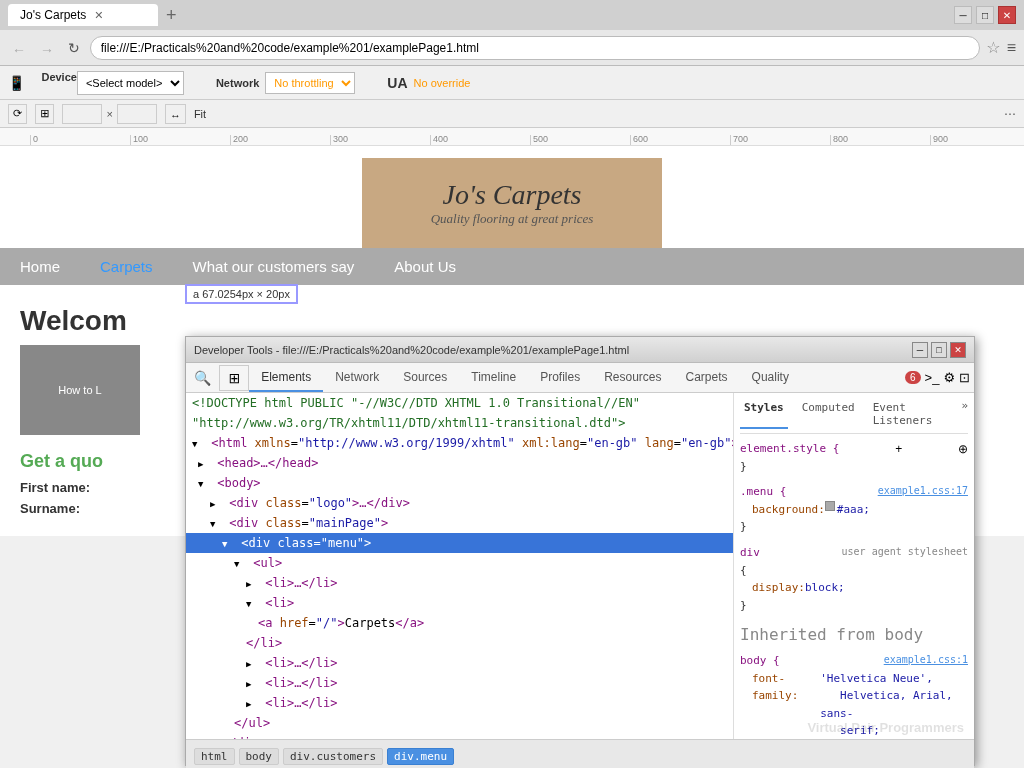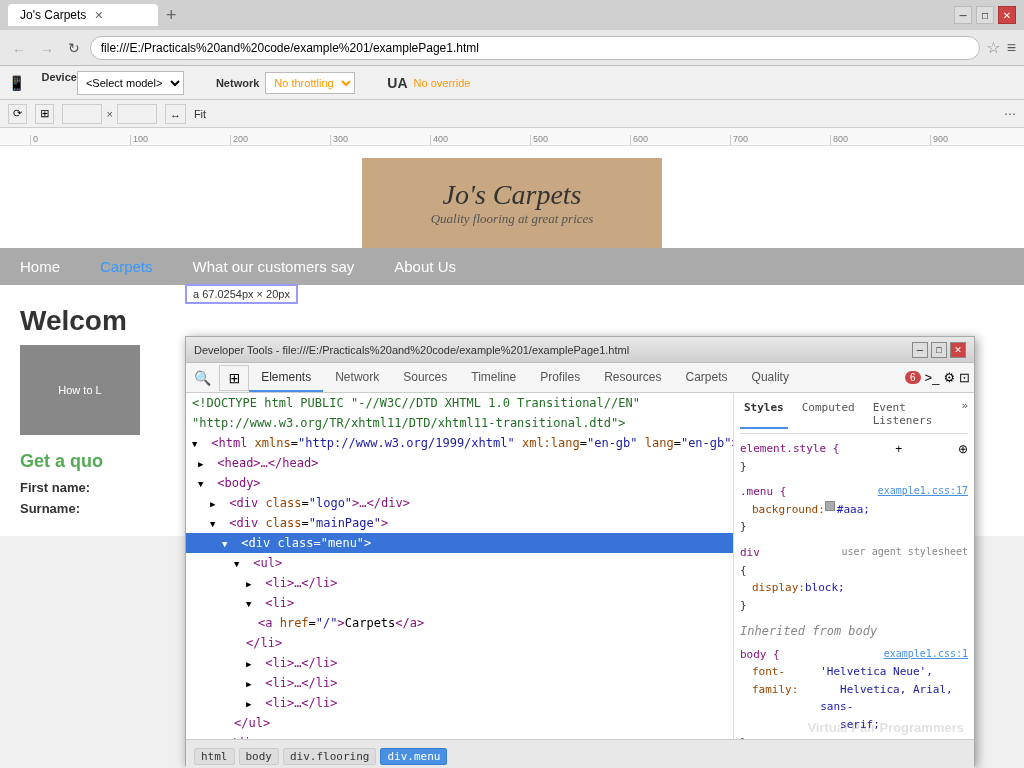--- a/index.html
+++ b/index.html
@@ -93,21 +93,21 @@
     .styles-header { display: flex; gap: 10px; border-bottom: 1px solid #ddd; padding-bottom: 4px; margin-bottom: 6px; }
     .styles-tab { font-size: 11px; cursor: pointer; color: #555; padding: 2px 4px; }
     .styles-tab.active { color: #333; font-weight: bold; border-bottom: 2px solid #4a90e2; }
     .style-block { margin-bottom: 8px; font-size: 11px; line-height: 1.6; }
     .style-selector { color: #881280; }
     .style-source { color: #4a90e2; margin-left: auto; }
     .style-row { display: flex; padding-left: 12px; }
     .style-prop { color: #994500; }
     .style-value { color: #1a1aa6; }
     .style-brace { color: #333; }
-    .inherited-label { color: #888; font-size: 12px; margin-bottom: 4px; font-style: italic; }
+    .inherited-label { color: #888; font-size: 16px; margin-bottom: 4px; }
     .color-swatch { display: inline-block; width: 10px; height: 10px; background: #aaa; border: 1px solid #888; vertical-align: middle; margin-right: 2px; }
 
     .breadcrumb-bar { background: #e8e8e8; border-top: 1px solid #ccc; padding: 3px 8px; display: flex; gap: 4px; height: 34px; align-items: center; }
     .breadcrumb-item { font-size: 11px; font-family: monospace; padding: 1px 6px; cursor: pointer; color: #333; border-radius: 2px; background: #ddd; border: 1px solid #ccc; }
     .breadcrumb-item.active { background: #4a90e2; color: white; border-color: #3a80d2; }
 
     .devtools-actions { display: flex; align-items: center; gap: 4px; margin-left: auto; padding-right: 4px; }
     .error-badge { background: #c44; color: white; font-size: 10px; padding: 1px 5px; border-radius: 8px; }
   </style>
 </head>
@@ -377,20 +377,20 @@
             <div class="style-brace">}</div>
           </div>
 
         </div>
       </div>
     </div>
 
     <div class="breadcrumb-bar">
       <span class="breadcrumb-item">html</span>
       <span class="breadcrumb-item">body</span>
-      <span class="breadcrumb-item">div.flooring</span>
+      <span class="breadcrumb-item">div.customers</span>
       <span class="breadcrumb-item active">div.menu</span>
     </div>
 
     <div style="position:absolute;bottom:30px;right:10px;font-size:13px;color:rgba(0,0,0,0.12);font-weight:bold;">Virtual Pair Programmers</div>
   </div>
 
 </div>
 
 </body></html>

